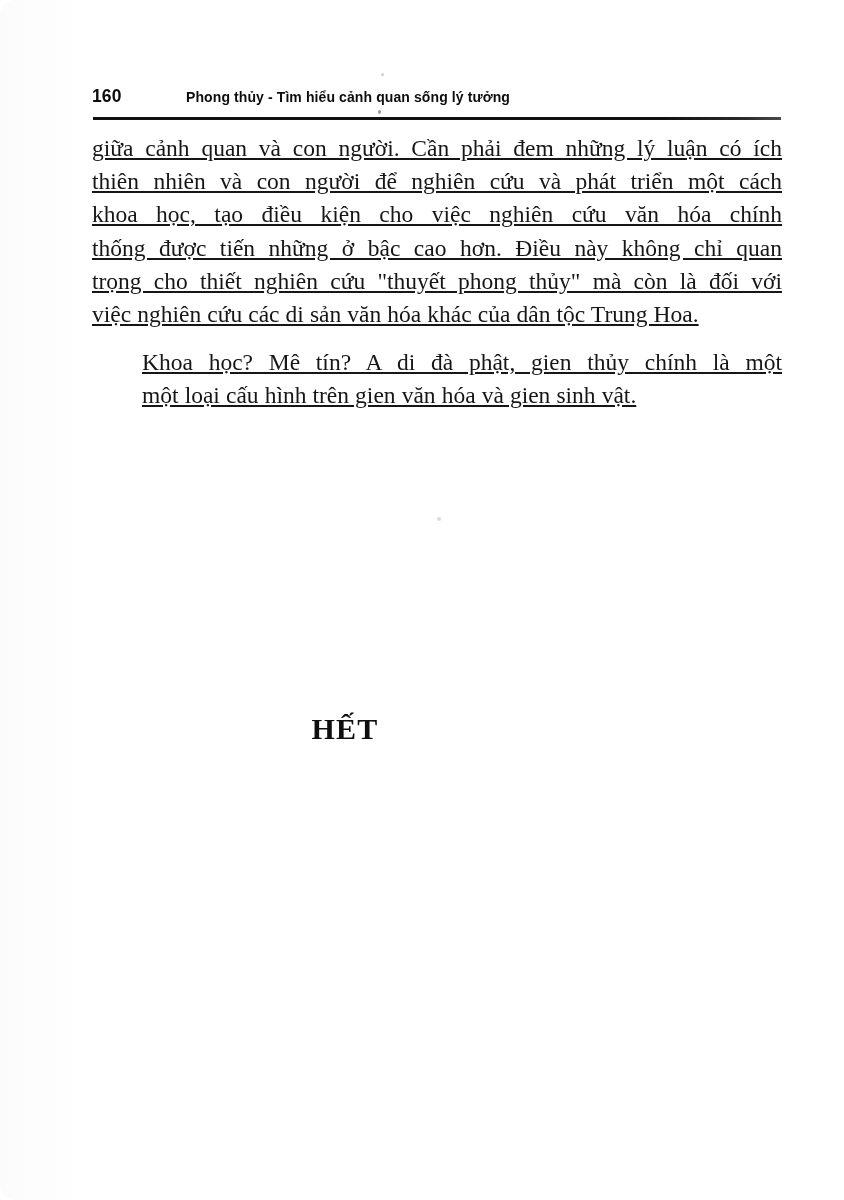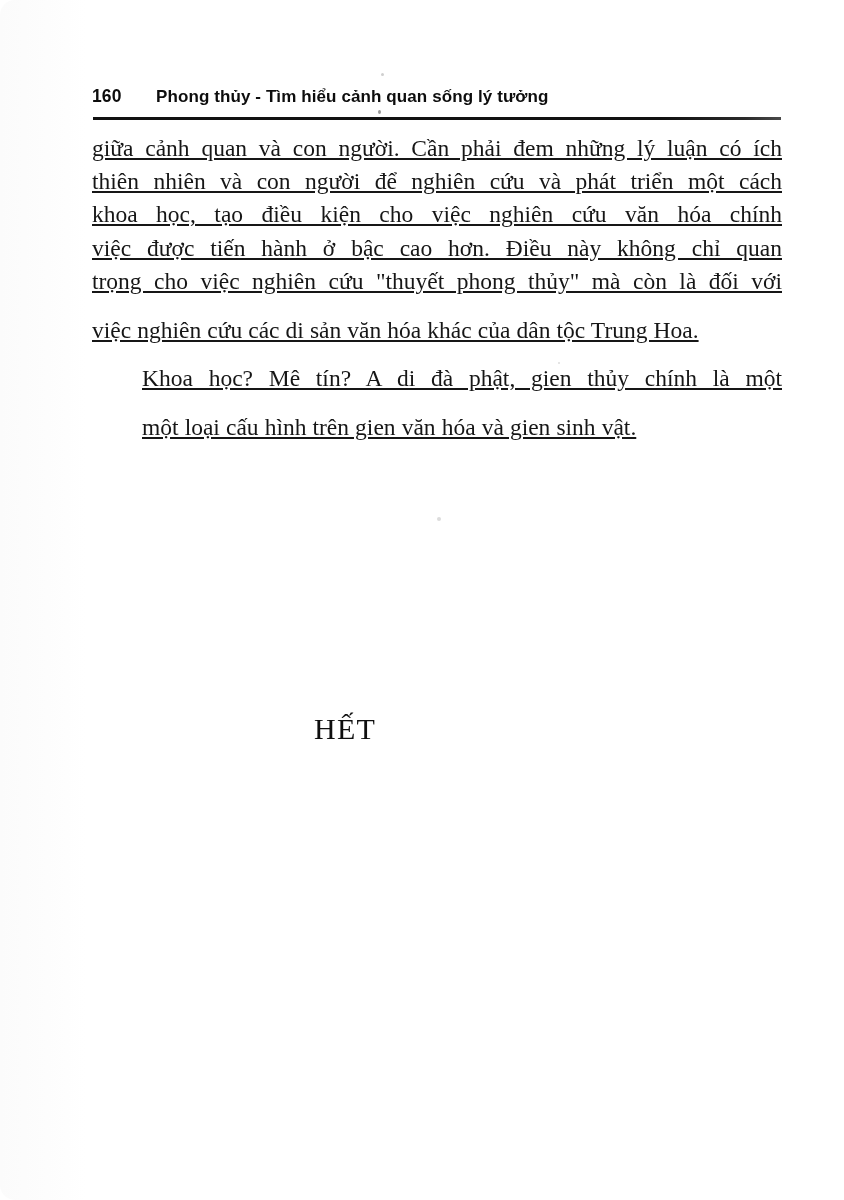--- a/index.html
+++ b/index.html
@@ -50,22 +50,23 @@
   }
 
   .folio {
     display: inline-block;
     min-width: 64px;
     font-size: 17.5px;
     font-weight: bold;
   }
 
   .head-title {
-    font-size: 17px;
+    font-size: 14px;
     font-weight: bold;
+    margin-left: 30px;
   }
 
   .head-rule {
     position: absolute;
     left: 93px;
     top: 117px;
     width: 688px;
     height: 3px;
     background: #111111;
   }
@@ -106,35 +107,34 @@
 
   
   .para .ln {
     display: block;
     text-align: justify;
     text-align-last: justify;
     white-space: nowrap;
   }
   .para .ln.last {
     text-align-last: left;
-    margin-top: 16px;
   }
   .para .ln.first-indent {
     text-indent: 50px;
   }
 
   
   .end-mark {
     position: absolute;
     left: 0;
     top: 712px;
     width: 690px;
     text-align: center;
     font-family: "Liberation Serif", "DejaVu Serif", serif;
-    font-weight: normal;
+    font-weight: bold;
     font-size: 30px;
     letter-spacing: 1.2px;
     color: #0f0f0f;
   }
 
   
   .speck {
     position: absolute;
     background: #b9b9b9;
     border-radius: 50%;
@@ -158,22 +158,22 @@
     <span class="head-title">Phong thủy - Tìm hiểu cảnh quan sống lý tưởng</span>
   </div>
   <div class="head-rule"></div>
 
   <div class="body-block">
 
     <p class="para">
       <span class="ln">giữa cảnh quan và con người. Cần phải đem những lý luận có ích</span>
       <span class="ln">thiên nhiên và con người để nghiên cứu và phát triển một cách</span>
       <span class="ln">khoa học, tạo điều kiện cho việc nghiên cứu văn hóa chính</span>
-      <span class="ln">việc được tiến hành ở bậc cao hơn. Điều này không chỉ quan</span>
-      <span class="ln">trọng cho việc nghiên cứu "thuyết phong thủy" mà còn là đối với</span>
+      <span class="ln">thống được tiến những ở bậc cao hơn. Điều này không chỉ quan</span>
+      <span class="ln">trọng cho thiết nghiên cứu "thuyết phong thủy" mà còn là đối với</span>
       <span class="ln last">việc nghiên cứu các di sản văn hóa khác của dân tộc Trung Hoa.</span>
     </p>
 
     <p class="para indented">
       <span class="ln first-indent">Khoa học? Mê tín? A di đà phật, gien thủy chính là một</span>
       <span class="ln last">một loại cấu hình trên gien văn hóa và gien sinh vật.</span>
     </p>
 
   </div>
 

